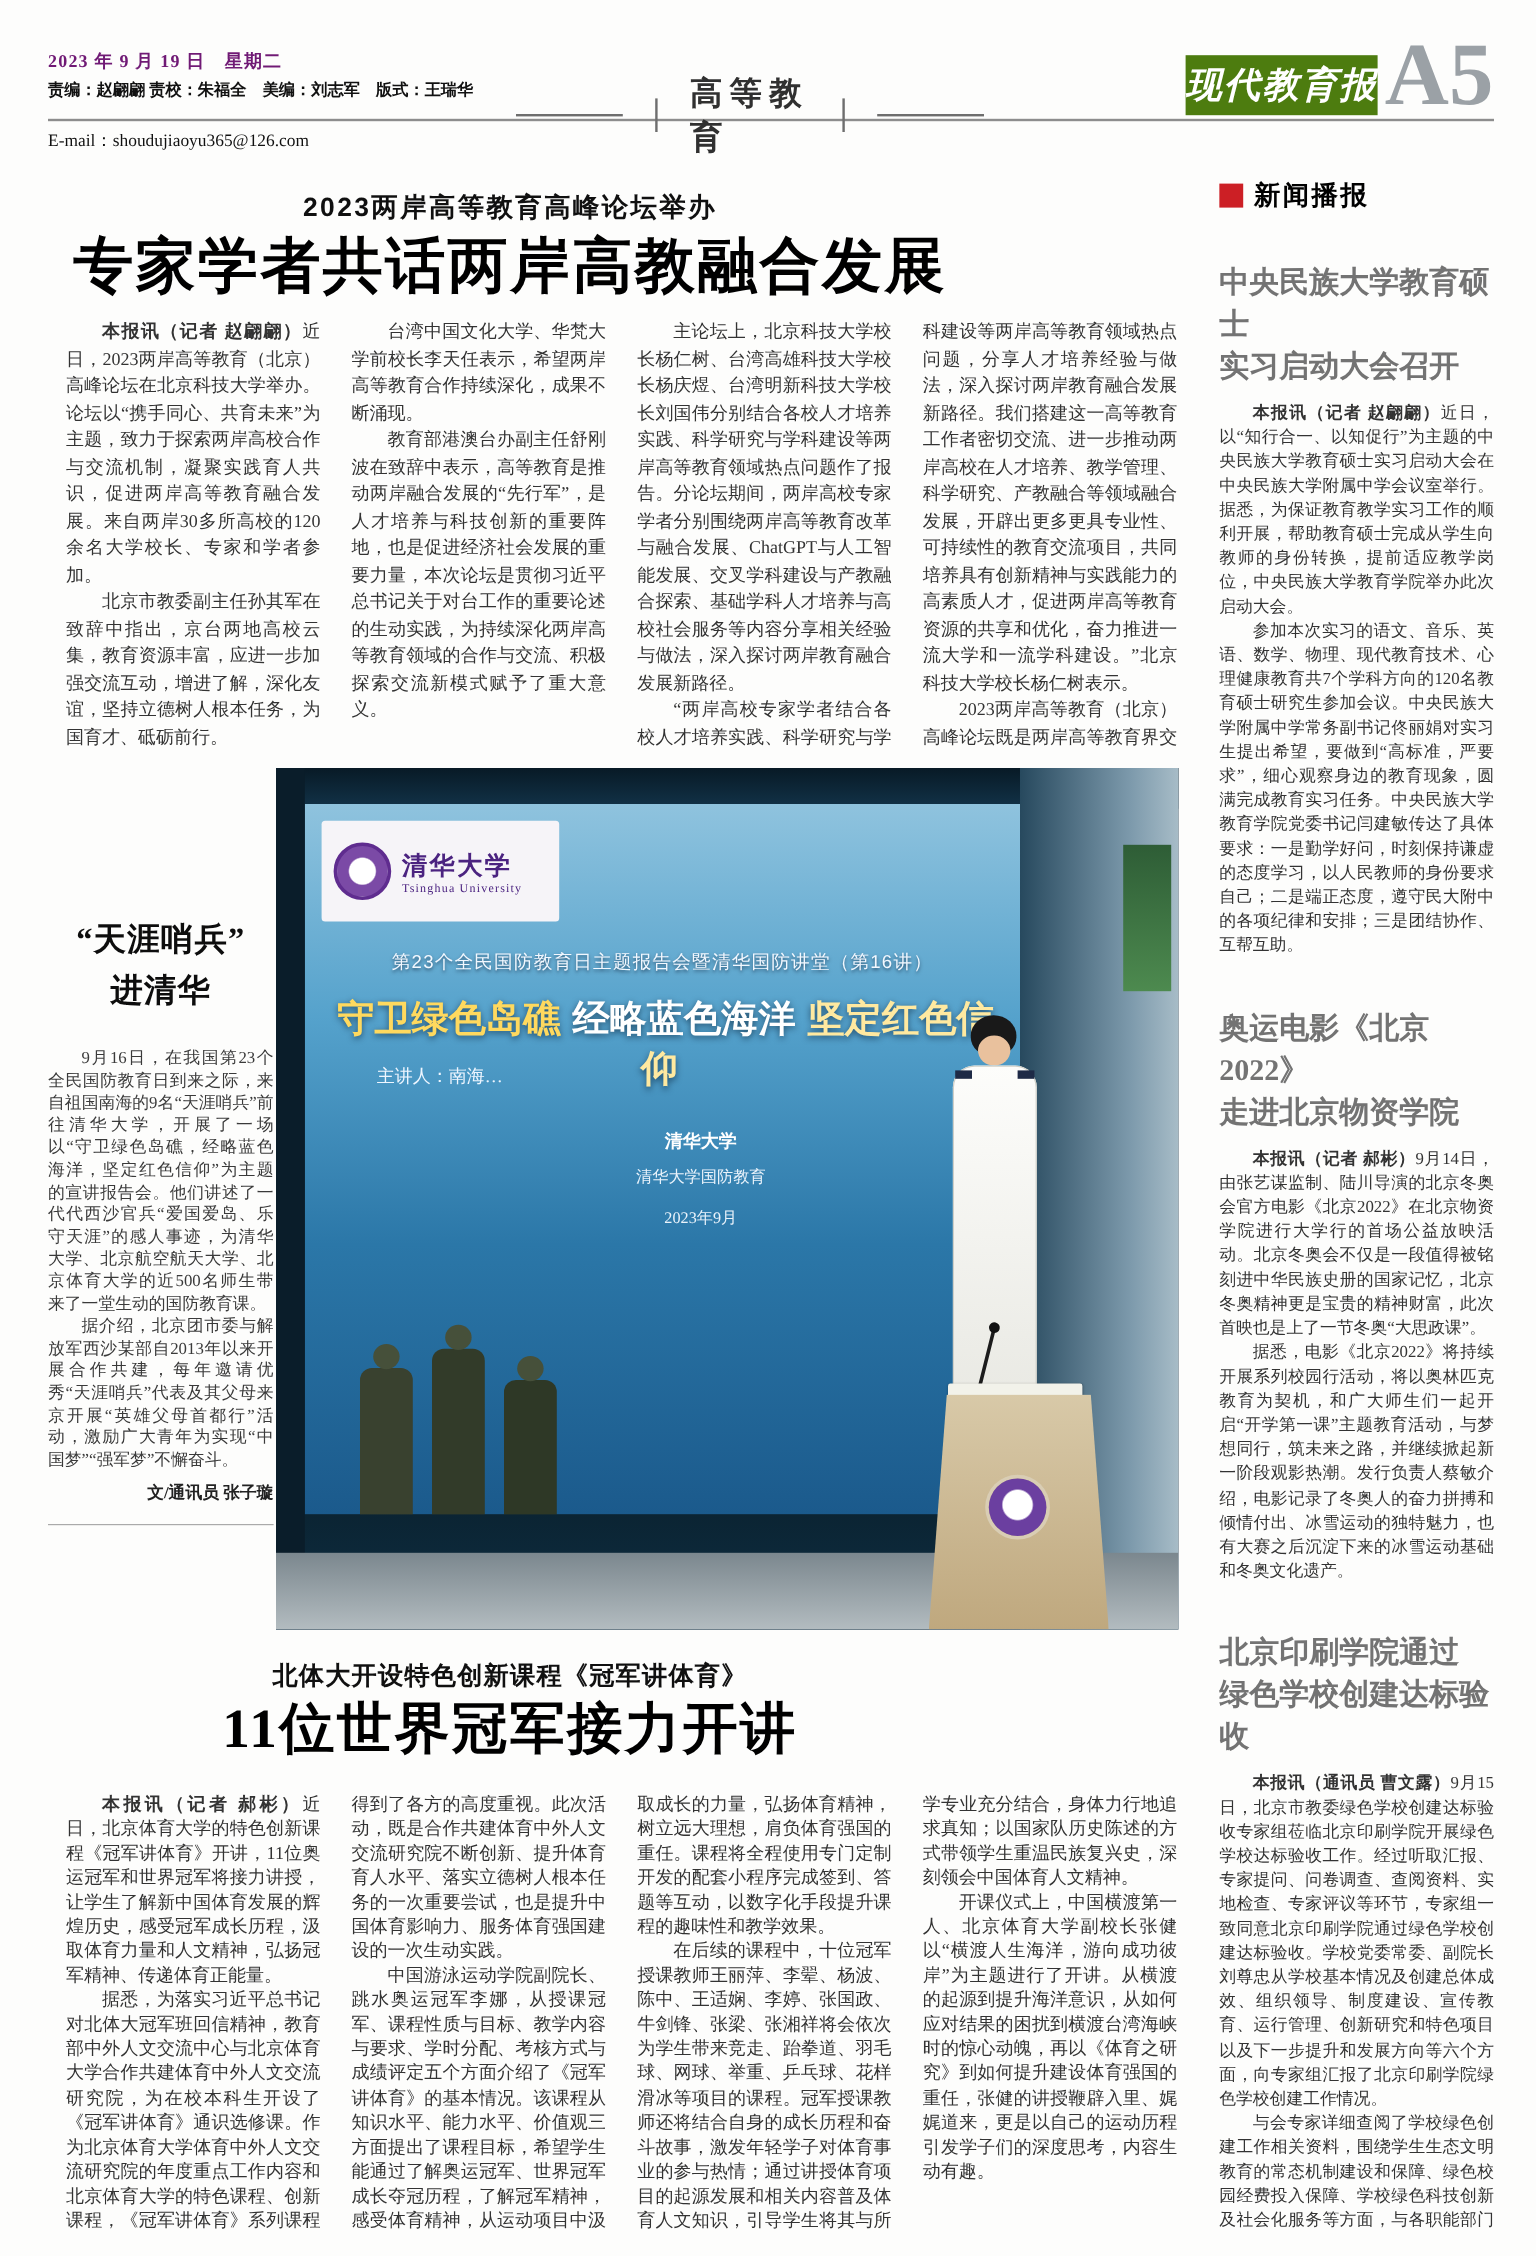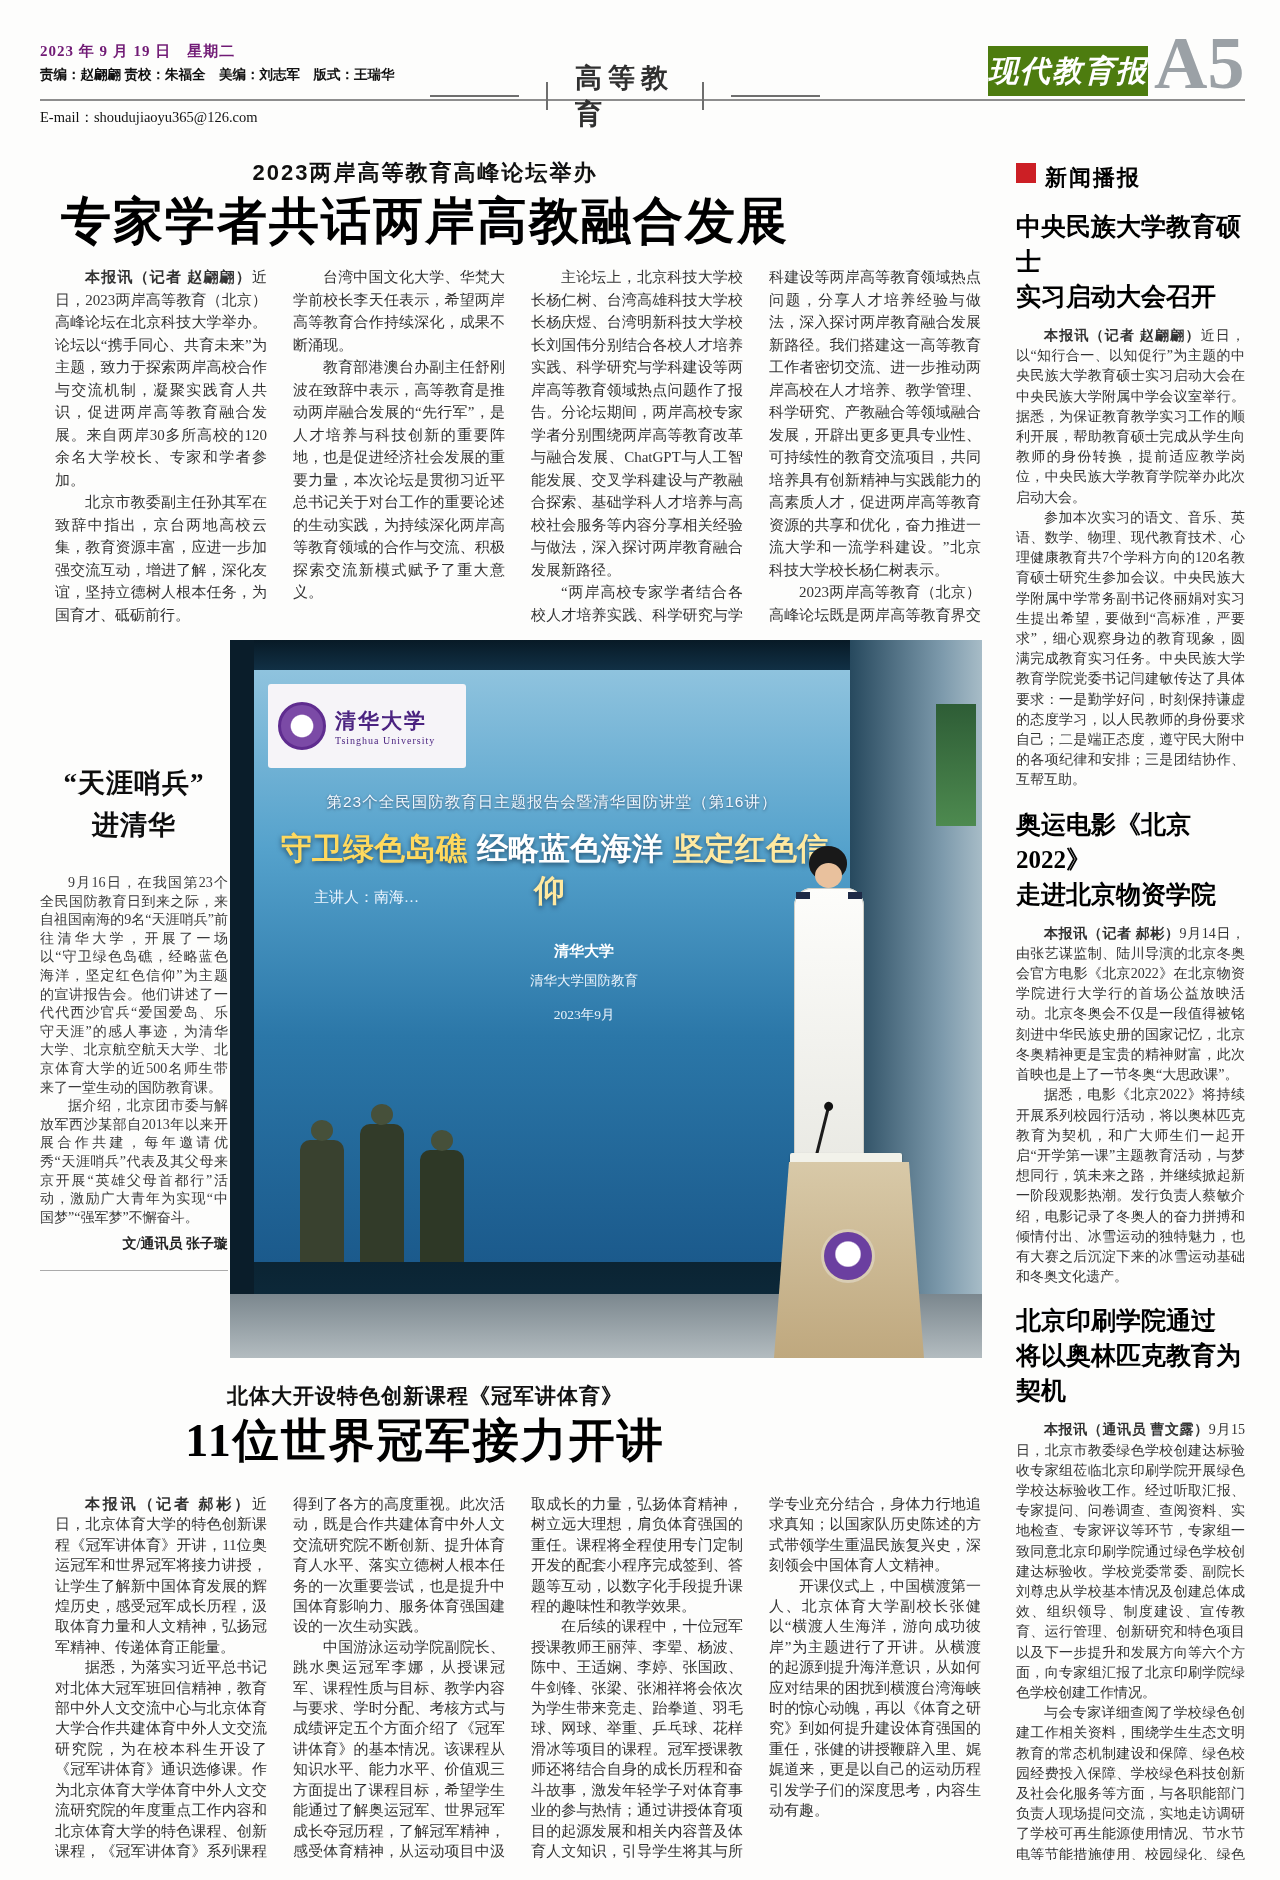--- a/index.html
+++ b/index.html
@@ -87,24 +87,24 @@
 
   
   .champ-kicker   { left:55px; top:1382px; width:740px; text-align:center; font-family:"Liberation Sans","DejaVu Sans",sans-serif;
                     font-size:21px; font-weight:700; letter-spacing:1px; color:#101010; }
   .champ-headline { left:55px; top:1410px; width:740px; text-align:center; font-size:46px; font-weight:900;
                     letter-spacing:2px; color:#000; }
   .champ-body { left:55px; top:1494px; width:926px; height:374px; column-count:4; font-size:15px; line-height:20.4px; }
 
   
   .sidebar { left:1016px; top:148px; width:229px; height:1712px; overflow:hidden; }
-  .nb-header { display:flex; align-items:flex-start; gap:9px;margin-top:15px; }
+  .nb-header { display:flex; align-items:center; gap:9px; }
   .nb-square { width:20px; height:20px; background:#cc1f25; }
   .nb-title  { font-size:22px; font-weight:800; color:#000; letter-spacing:2px; }
-  .sb-title  { margin-top:16px; font-size:25px; font-weight:800; line-height:35px; color:#000000; }
+  .sb-title  { margin-top:40px; font-size:25px; font-weight:800; line-height:35px; color:#737373; }
   .sb-body   { margin-top:12px; text-align:justify; color:#333; font-size:14px; line-height:20.2px; }
   .sb-body p { margin:0; text-indent:2em; }
 </style>
 </head>
 <body>
 
 <div class="page">
 
   <div class="abs hdr-date">2023 年 9 月 19 日　星期二</div>
   <div class="abs hdr-editors">责编：赵翩翩 责校：朱福全　美编：刘志军　版式：王瑞华</div>
@@ -219,21 +219,21 @@
       </div>
       <div class="sb-body">
         <p><b class="lead-in">本报讯（记者 郝彬）</b><span>9月14日，由张艺谋监制、陆川导演的北京冬奥会官方电影《北京2022》在北京物资学院进行大学行的首场公益放映活动。北京冬奥会不仅是一段值得被铭刻进中华民族史册的国家记忆，北京冬奥精神更是宝贵的精神财富，此次首映也是上了一节冬奥“大思政课”。</span></p>
         <p>据悉，电影《北京2022》将持续开展系列校园行活动，将以奥林匹克教育为契机，和广大师生们一起开启“开学第一课”主题教育活动，与梦想同行，筑未来之路，并继续掀起新一阶段观影热潮。发行负责人蔡敏介绍，电影记录了冬奥人的奋力拼搏和倾情付出、冰雪运动的独特魅力，也有大赛之后沉淀下来的冰雪运动基础和冬奥文化遗产。</p>
       </div>
     </div>
 
     <div>
       <div class="sb-title">
         <div>北京印刷学院通过</div>
-        <div>将以奥林匹克教育为契机</div>
+        <div>绿色学校创建达标验收</div>
       </div>
       <div class="sb-body">
         <p><b class="lead-in">本报讯（通讯员 曹文露）</b><span>9月15日，北京市教委绿色学校创建达标验收专家组莅临北京印刷学院开展绿色学校达标验收工作。经过听取汇报、专家提问、问卷调查、查阅资料、实地检查、专家评议等环节，专家组一致同意北京印刷学院通过绿色学校创建达标验收。学校党委常委、副院长刘尊忠从学校基本情况及创建总体成效、组织领导、制度建设、宣传教育、运行管理、创新研究和特色项目以及下一步提升和发展方向等六个方面，向专家组汇报了北京印刷学院绿色学校创建工作情况。</span></p>
         <p>与会专家详细查阅了学校绿色创建工作相关资料，围绕学生生态文明教育的常态机制建设和保障、绿色校园经费投入保障、学校绿色科技创新及社会化服务等方面，与各职能部门负责人现场提问交流，实地走访调研了学校可再生能源使用情况、节水节电等节能措施使用、校园绿化、绿色科研及绿色科技社会服务情况，并开展了生态文明问卷调研。</p>
       </div>
     </div>
   </div>
 
 </div>
 

